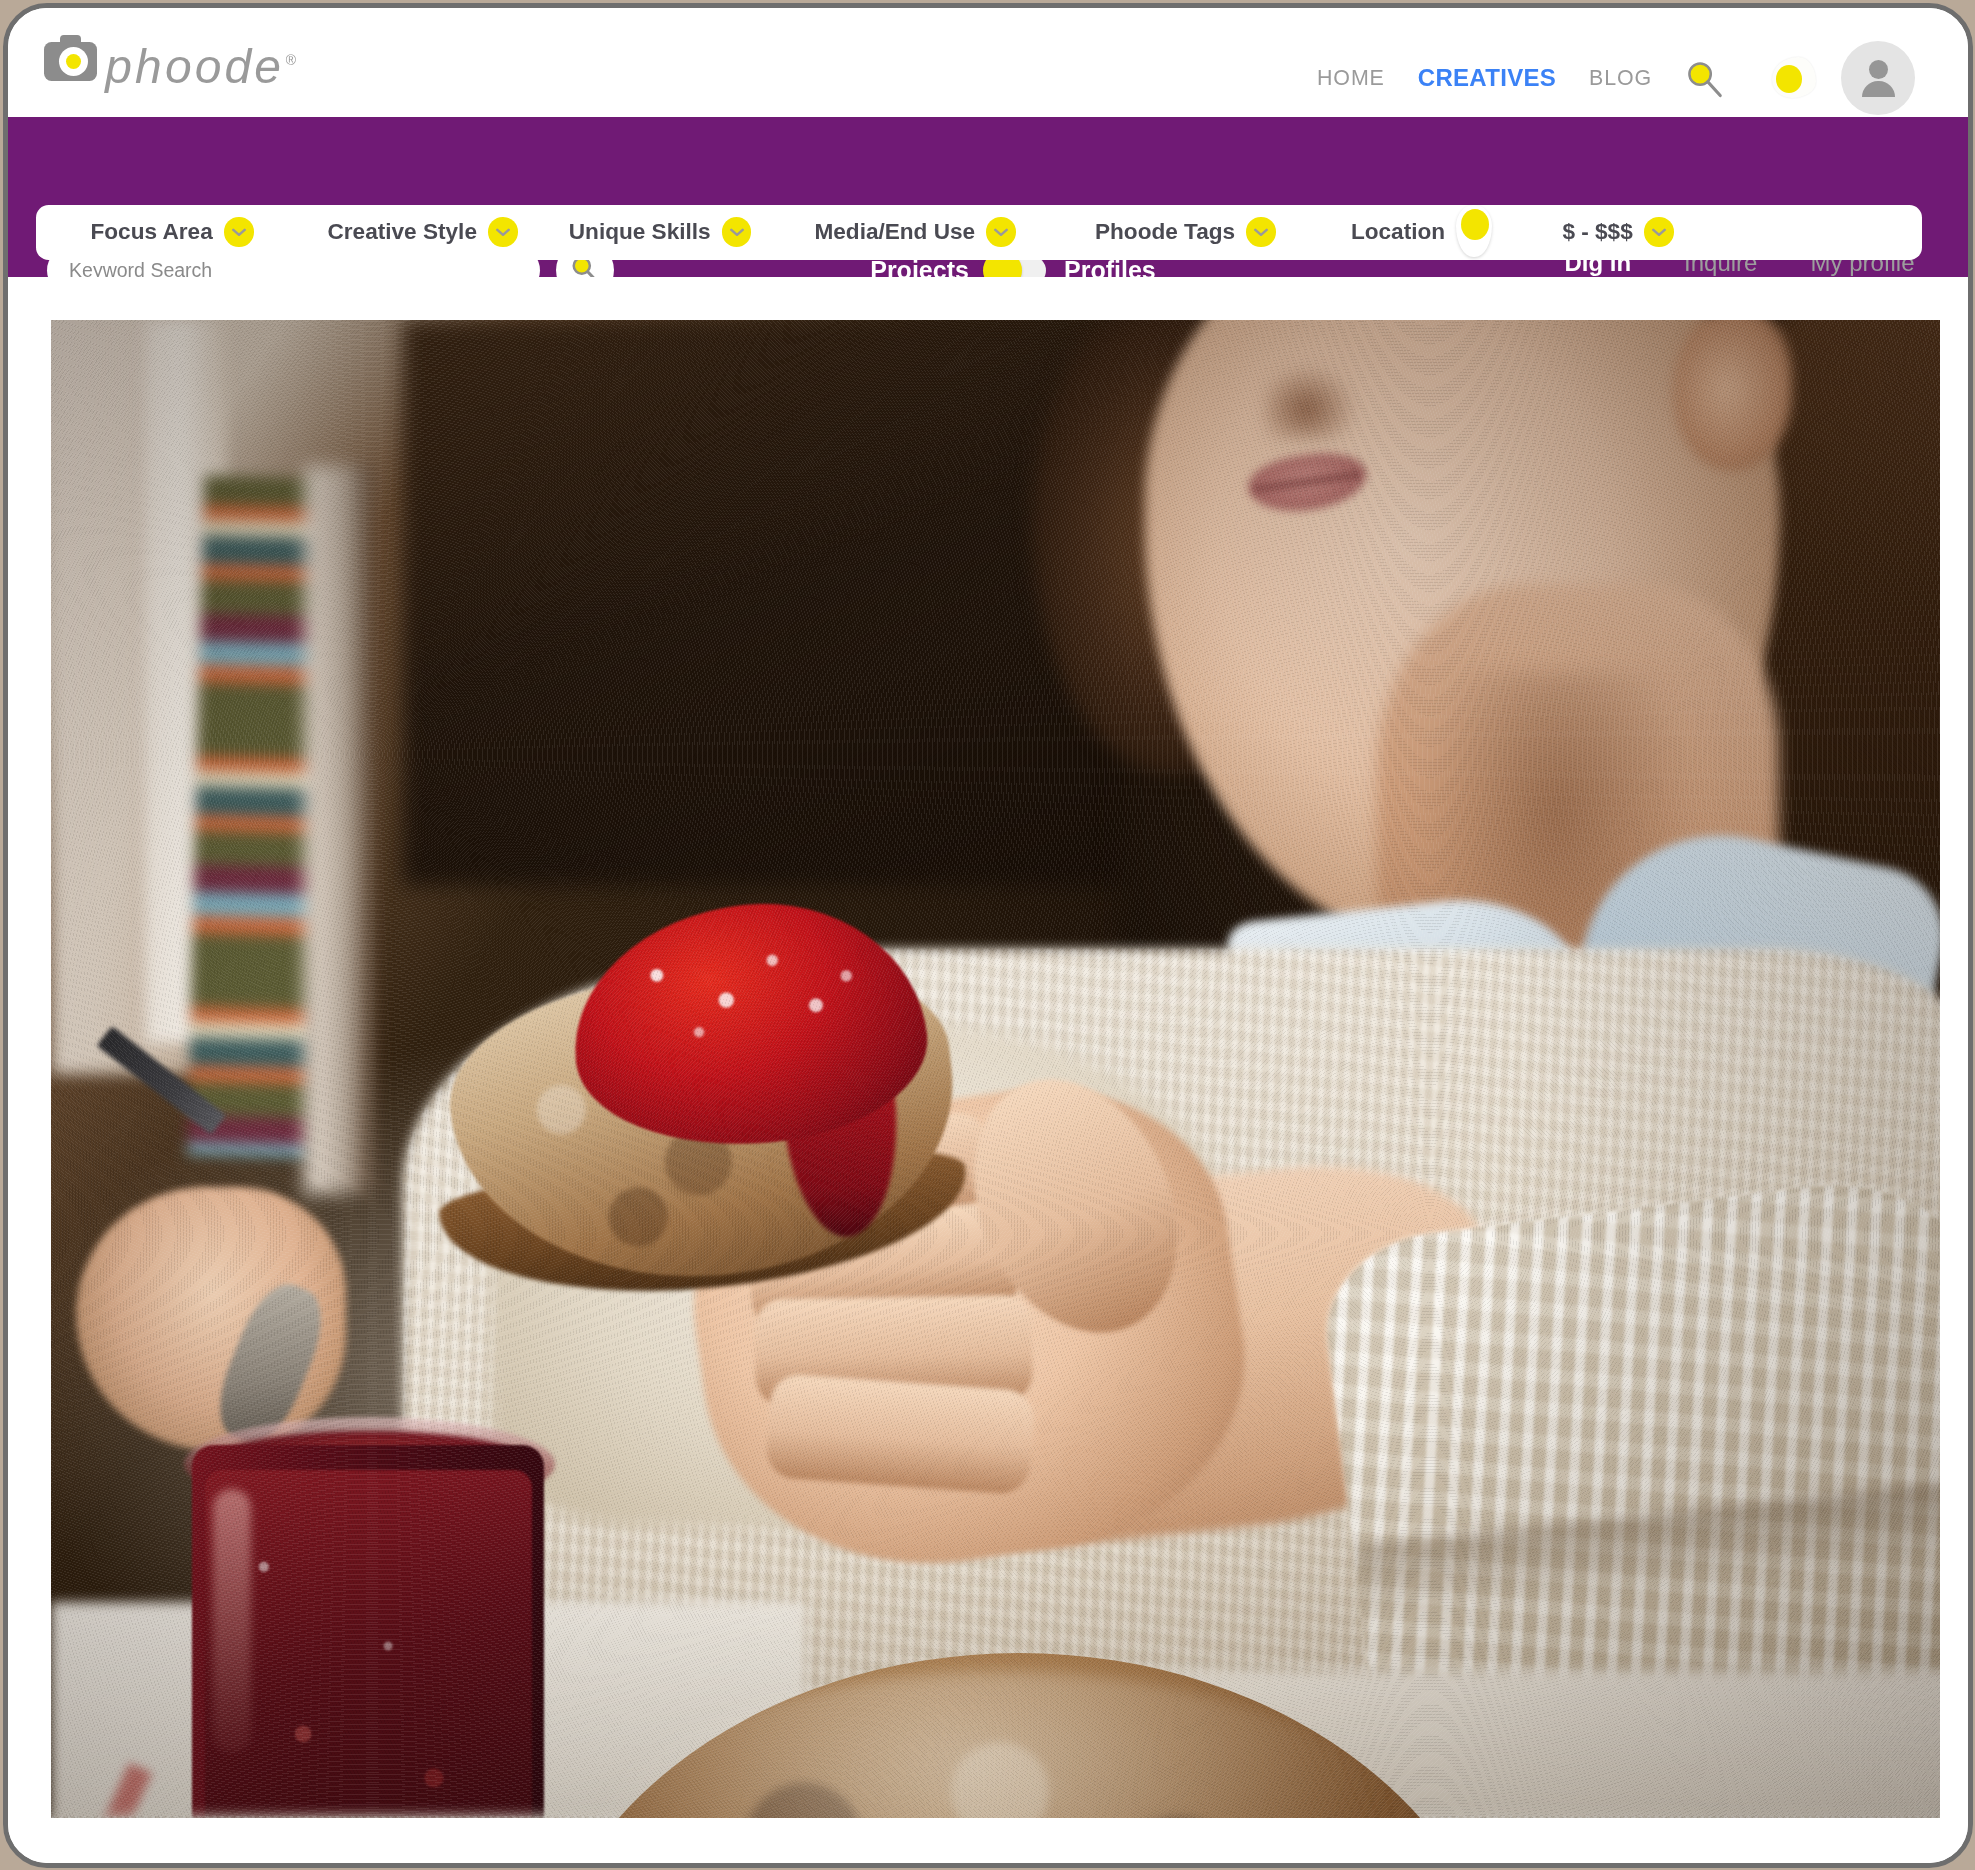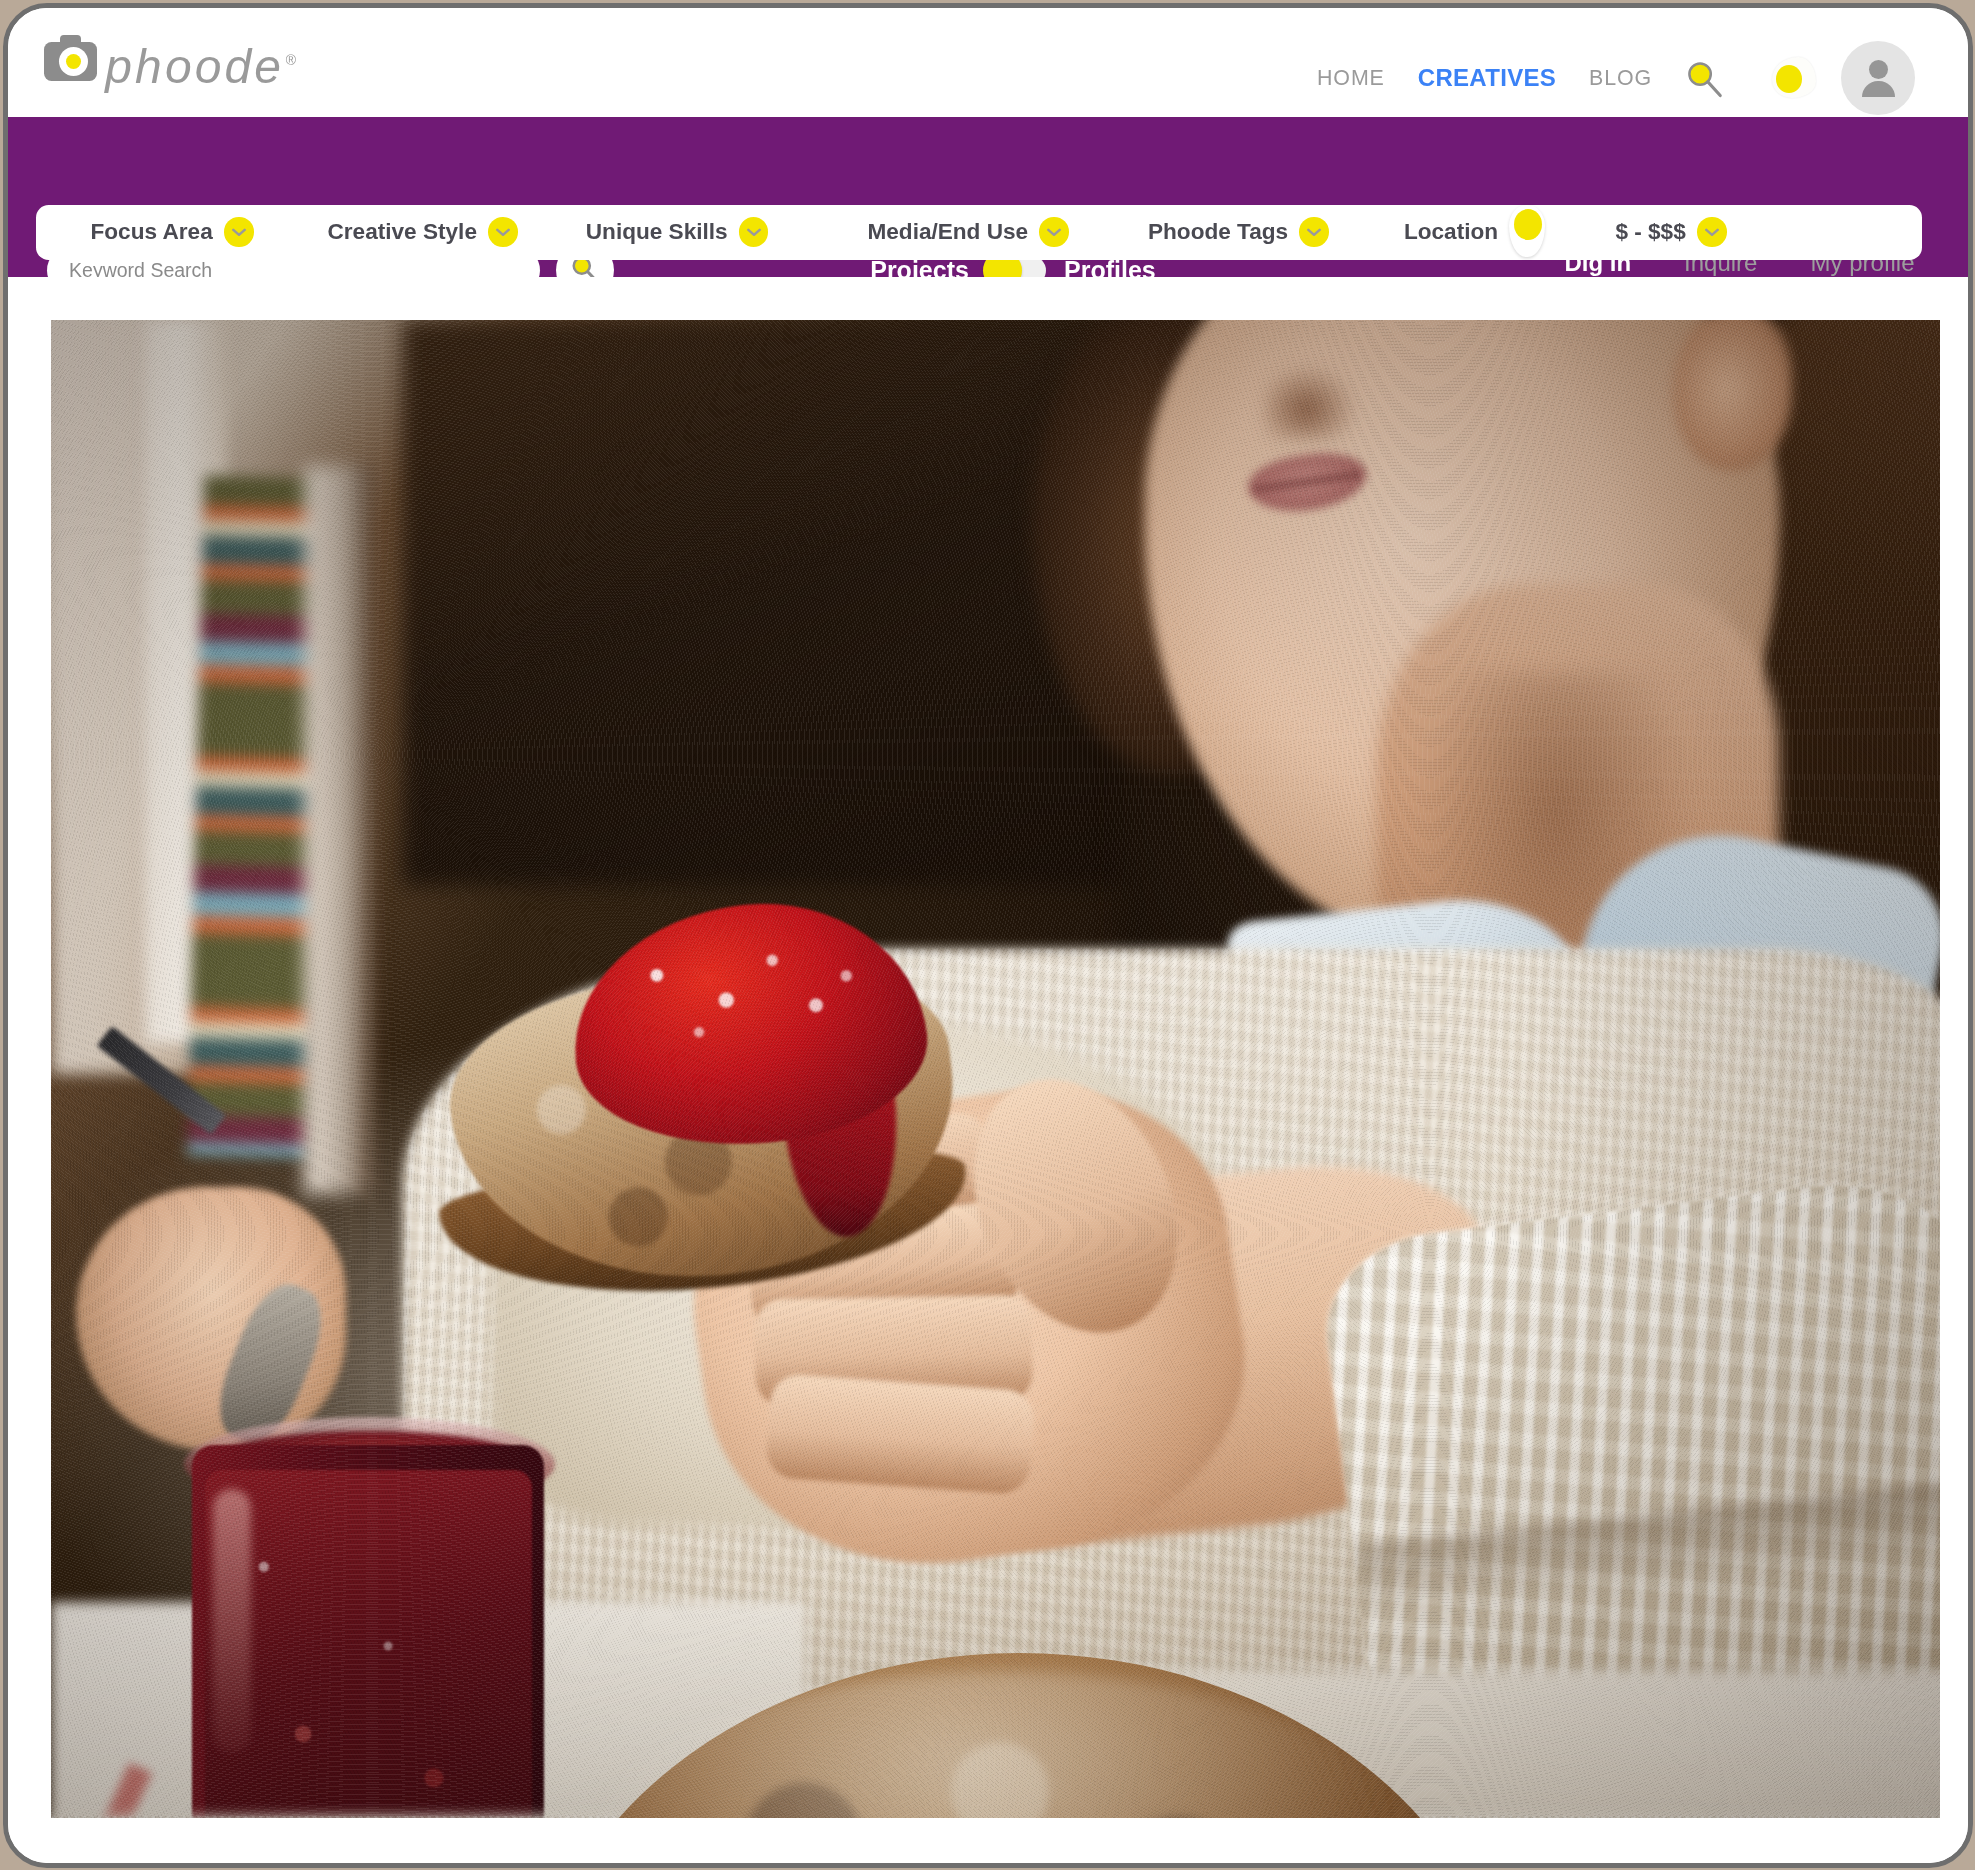--- a/index.html
+++ b/index.html
@@ -808,30 +808,30 @@
 
     <div class="filter-item" style="margin-left:74px">
       <span class="filter-label">Creative Style</span>
       <span class="chev-badge">
         <svg width="14" height="8.8" viewBox="0 0 22 14">
             <path d="M2 3 L11 11 L20 3" stroke="#9a9a9a" stroke-width="4" fill="none" stroke-linecap="round" stroke-linejoin="round"></path>
           </svg>
       </span>
     </div>
 
-    <div class="filter-item" style="margin-left:68px">
+    <div class="filter-item" style="margin-left:51px">
       <span class="filter-label">Unique Skills</span>
       <span class="chev-badge">
         <svg width="14" height="8.8" viewBox="0 0 22 14">
             <path d="M2 3 L11 11 L20 3" stroke="#9a9a9a" stroke-width="4" fill="none" stroke-linecap="round" stroke-linejoin="round"></path>
           </svg>
       </span>
     </div>
 
-    <div class="filter-item" style="margin-left:99px">
+    <div class="filter-item" style="margin-left:63px">
       <span class="filter-label">Media/End Use</span>
       <span class="chev-badge">
         <svg width="14" height="8.8" viewBox="0 0 22 14">
             <path d="M2 3 L11 11 L20 3" stroke="#9a9a9a" stroke-width="4" fill="none" stroke-linecap="round" stroke-linejoin="round"></path>
           </svg>
       </span>
     </div>
 
     <div class="filter-item" style="margin-left:79px">
       <span class="filter-label">Phoode Tags</span>

